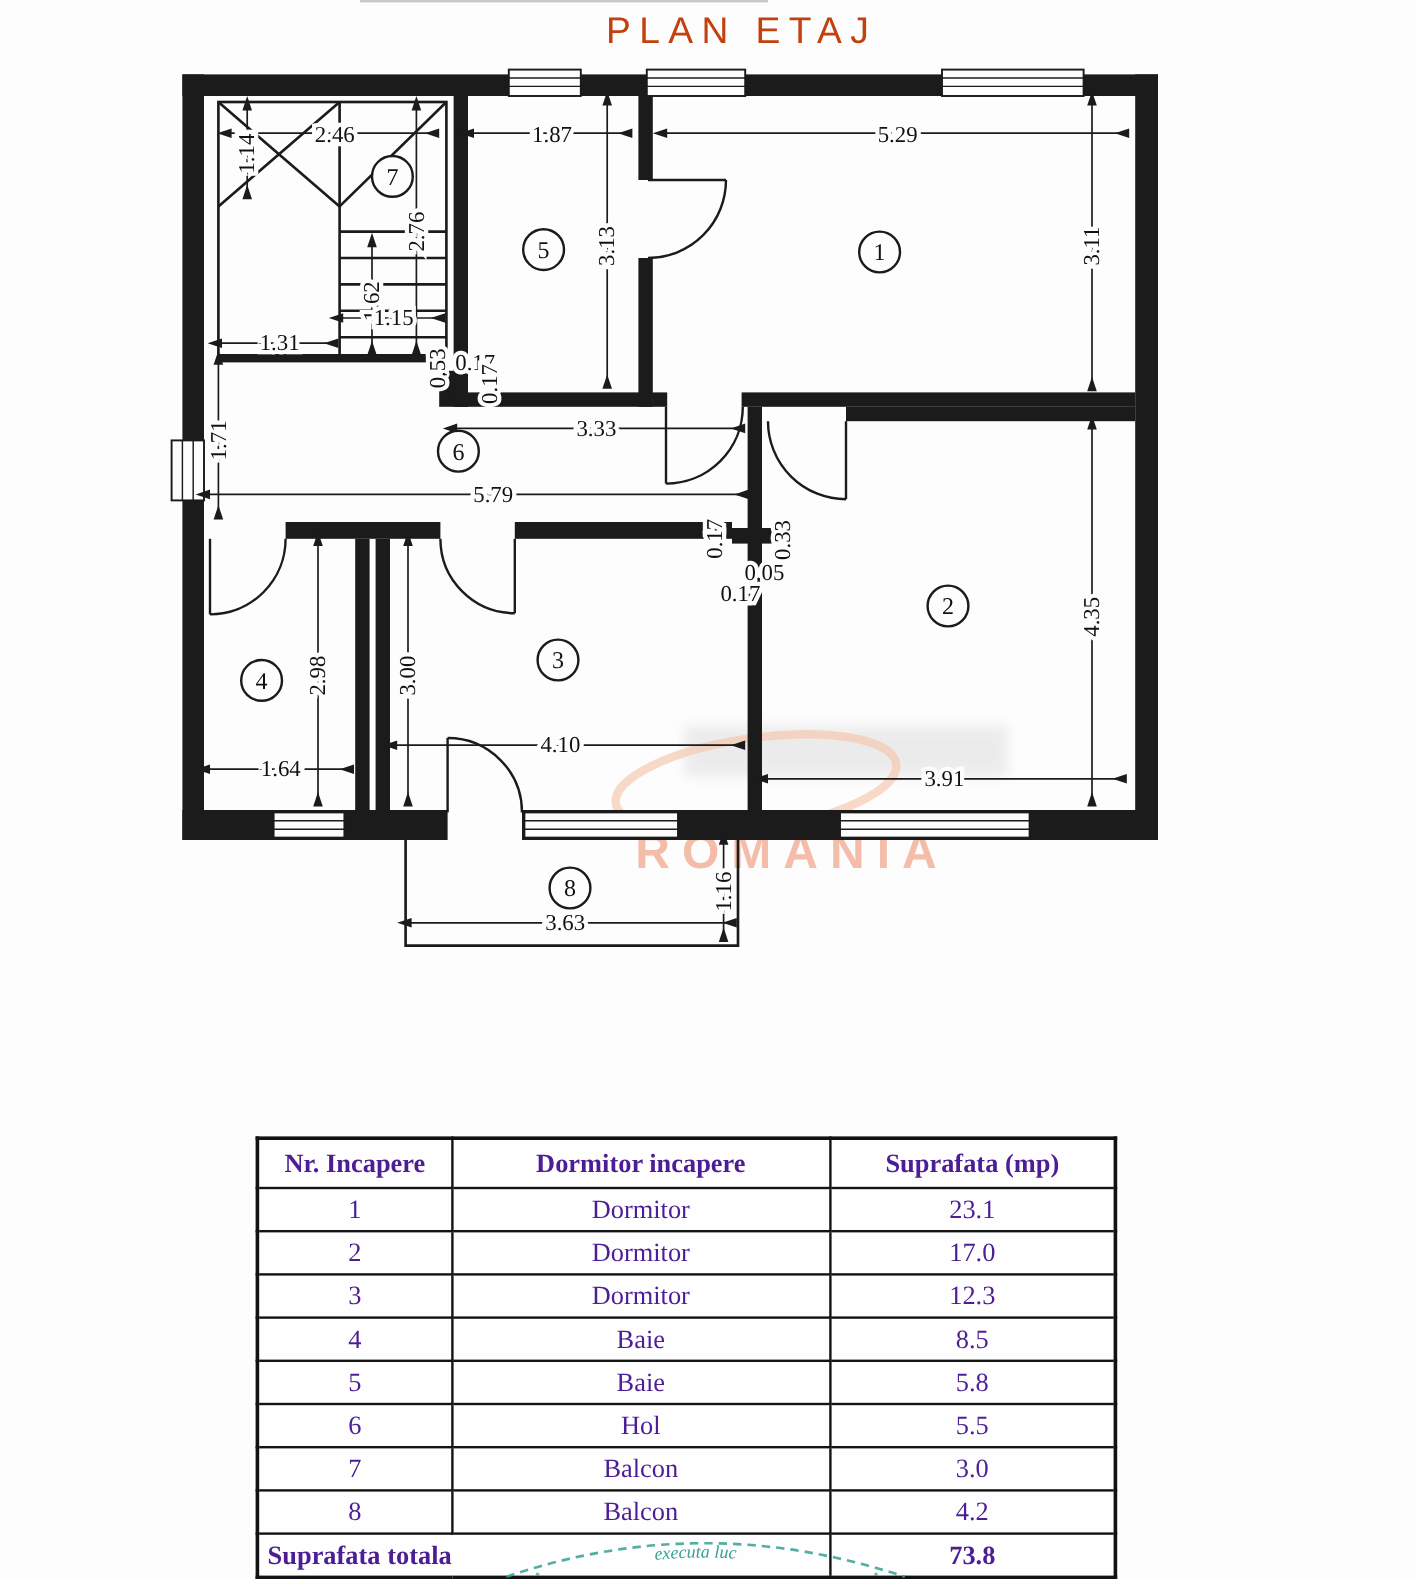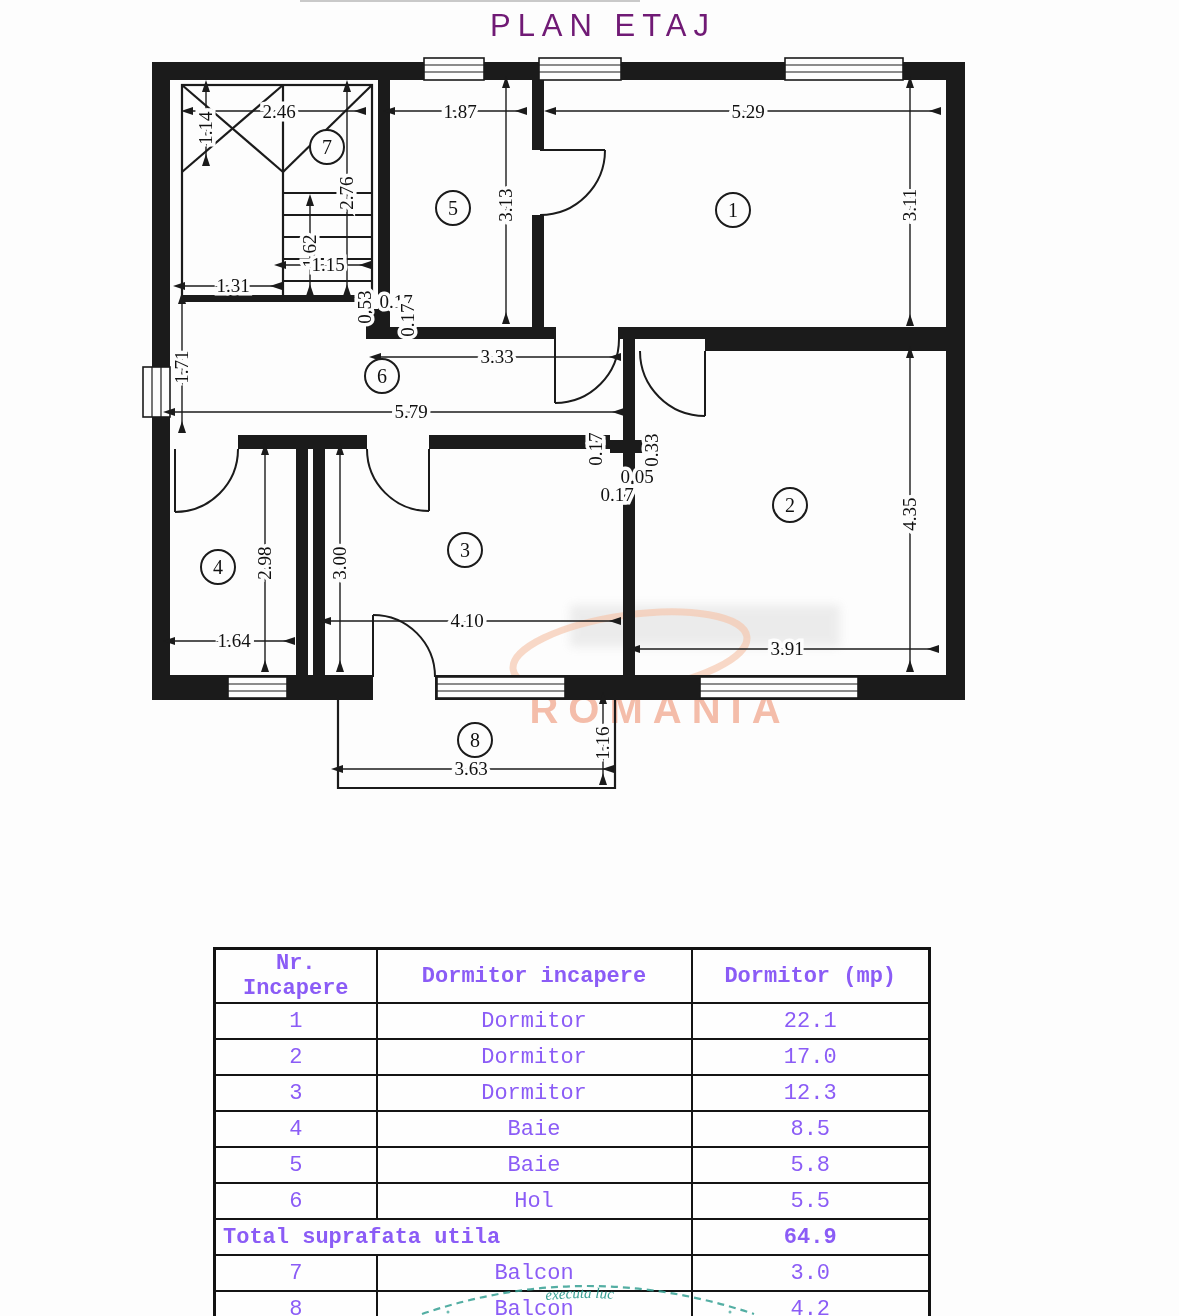--- a/index.html
+++ b/index.html
@@ -1,38 +1,38 @@
 <!DOCTYPE html>
 <html><head>
 <meta charset="utf-8">
 <style>
   html,body { margin:0; padding:0; background:#e9e9e9; }
   .page { position:relative; width:1179px; height:1316px; background:#fdfdfd;
           font-family:"Liberation Sans", sans-serif; overflow:hidden; margin:0 auto; }
   .scan-noise { position:absolute; left:300px; top:0; width:340px; height:2px; background:#c9c9c9; }
-  .title { position:absolute; left:183px; top:8px; width:840px; text-align:center;
-           font-size:31px; letter-spacing:7px; color:#701a75; font-weight:500;
+  .title { position:absolute; left:198px; top:8px; width:840px; text-align:center;
+           font-size:31px; letter-spacing:7px; color:#c2410c; font-weight:500;
            font-family:"Liberation Sans", sans-serif; }
   svg.plan { position:absolute; left:140px; top:55px; }
   svg.plan .wall { fill:#1b1b1b; }
   svg.plan .thin { stroke:#1b1b1b; stroke-width:2.2; fill:none; }
   svg.plan .door { stroke:#1b1b1b; stroke-width:2; fill:none; }
   svg.plan .dimline { stroke:#1b1b1b; stroke-width:1.4; }
   svg.plan text.dim { font-family:"Liberation Serif", serif; font-size:19px; fill:#111;
                       text-anchor:middle; paint-order:stroke; stroke:#fdfdfd; stroke-width:7px; }
   svg.plan text.rn { font-family:"Liberation Serif", serif; font-size:20px; fill:#111;
                      text-anchor:middle; }
   svg.plan .badge { fill:#fdfdfd; stroke:#1b1b1b; stroke-width:2; }
   svg.plan .win { fill:#fdfdfd; stroke:#1b1b1b; stroke-width:1.6; }
   svg.plan .winline { stroke:#1b1b1b; stroke-width:1.2; }
   .wm-text { font-family:"Liberation Sans", sans-serif; font-weight:bold; }
   table.areas { position:absolute; left:213px; top:947px; width:715px; border-collapse:collapse;
                 table-layout:fixed; background:#fefefe; border:3.5px solid #121212; }
   table.areas th, table.areas td { border:2.6px solid #141414; text-align:center;
-                font-family:Liberation Mono, monospace; color:#8b5cf6; overflow:hidden; }
+                font-family:Liberation Serif, serif; color:#4c1d95; overflow:hidden; }
   table.areas th { height:37px; font-size:22px; font-weight:bold; }
   table.areas td { height:32px; font-size:22px; font-weight:normal; }
   table.areas td.tl { text-align:left; font-weight:bold; padding-left:7px; }
   table.areas td.bold { font-weight:bold; }
   svg.stamp { position:absolute; left:408px; top:1274px; z-index:6; pointer-events:none; }
   svg.stamp text { font-family:"Liberation Serif", serif; font-style:italic; }
 </style>
 </head>
 <body>
 
@@ -260,28 +260,28 @@
   <table class="areas">
     <colgroup>
         <col style="width:162px">
         <col style="width:315px">
         <col style="width:238px">
       </colgroup>
     <thead>
       <tr>
         <th>Nr. Incapere</th>
         <th>Dormitor incapere</th>
-        <th>Dormitor (mp)</th>
+        <th>Suprafata (mp)</th>
       </tr>
     </thead>
     <tbody id="areas-body">
         <tr>
           <td>1</td>
           <td>Dormitor</td>
-          <td>22.1</td>
+          <td>23.1</td>
         </tr>
         <tr>
           <td>2</td>
           <td>Dormitor</td>
           <td>17.0</td>
         </tr>
         <tr>
           <td>3</td>
           <td>Dormitor</td>
           <td>12.3</td>
@@ -293,24 +293,20 @@
         </tr>
         <tr>
           <td>5</td>
           <td>Baie</td>
           <td>5.8</td>
         </tr>
         <tr>
           <td>6</td>
           <td>Hol</td>
           <td>5.5</td>
-        </tr>
-        <tr>
-          <td colspan="2" class="tl">Total suprafata utila</td>
-          <td class="bold">64.9</td>
         </tr>
         <tr>
           <td>7</td>
           <td>Balcon</td>
           <td>3.0</td>
         </tr>
         <tr>
           <td>8</td>
           <td>Balcon</td>
           <td>4.2</td>

